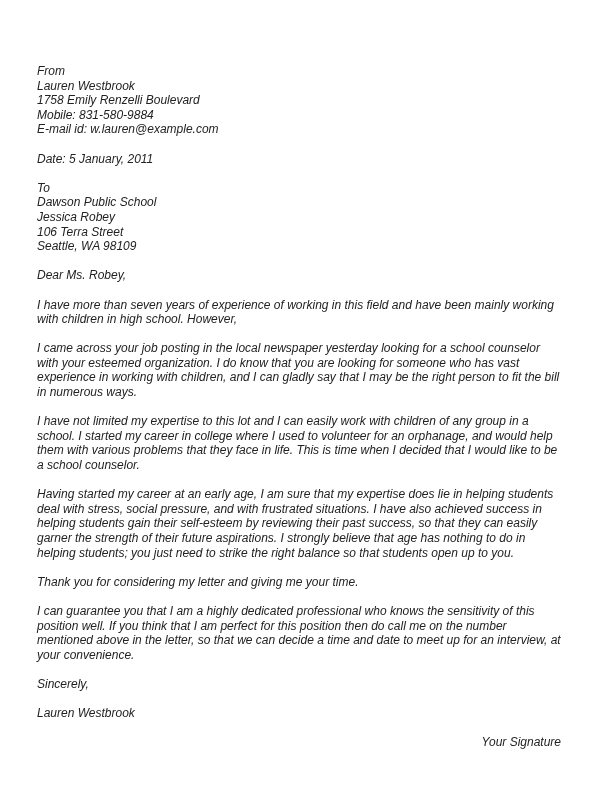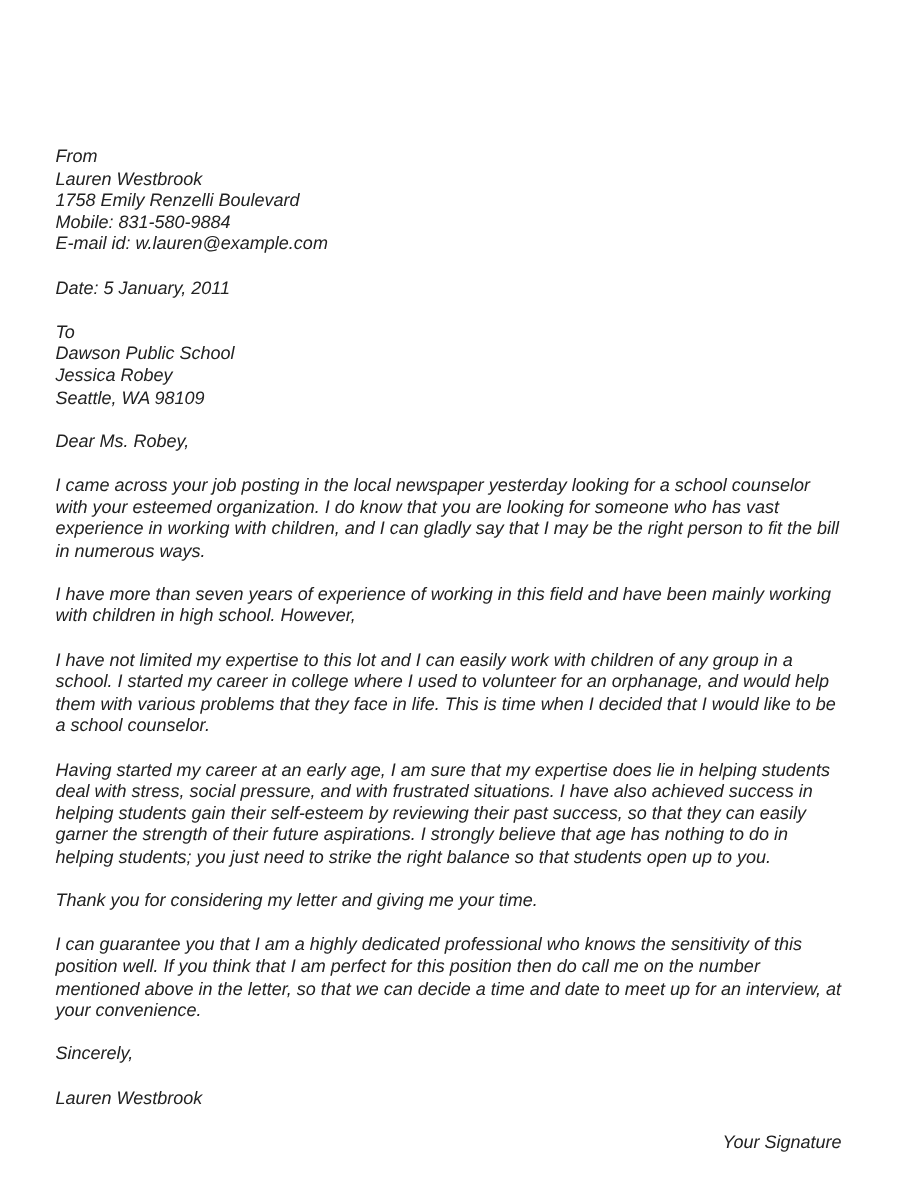--- a/index.html
+++ b/index.html
@@ -21,21 +21,20 @@
   .letter-content {
     position: absolute;
     left: 37px;
     top: 64px;
     width: 524px;
     font-family: "Liberation Sans", sans-serif;
     font-style: italic;
     font-size: 12px;
     line-height: 14.6px;
     color: #222222;
-    margin-top: 33px;
     -webkit-font-smoothing: antialiased;
   }
   .block {
     margin: 0 0 14.6px 0;
   }
   .block div, .block p {
     margin: 0;
     padding: 0;
   }
   p.para {
@@ -61,29 +60,30 @@
     </div>
 
     <div class="block">
       <div>Date: 5 January, 2011</div>
     </div>
 
     <div class="block">
       <div>To</div>
       <div>Dawson Public School</div>
       <div>Jessica Robey</div>
+      <div>106 Terra Street</div>
       <div>Seattle, WA 98109</div>
     </div>
 
     <div class="block">
       <div>Dear Ms. Robey,</div>
     </div>
 
+    <p class="para">I have more than seven years of experience of working in this field and have been mainly working with children in high school. However,</p>
     <p class="para">I came across your job posting in the local newspaper yesterday looking for a school counselor with your esteemed organization. I do know that you are looking for someone who has vast experience in working with children, and I can gladly say that I may be the right person to fit the bill in numerous ways.</p>
-    <p class="para">I have more than seven years of experience of working in this field and have been mainly working with children in high school. However,</p>
     <p class="para">I have not limited my expertise to this lot and I can easily work with children of any group in a school. I started my career in college where I used to volunteer for an orphanage, and would help them with various problems that they face in life. This is time when I decided that I would like to be a school counselor.</p>
     <p class="para">Having started my career at an early age, I am sure that my expertise does lie in helping students deal with stress, social pressure, and with frustrated situations. I have also achieved success in helping students gain their self-esteem by reviewing their past success, so that they can easily garner the strength of their future aspirations. I strongly believe that age has nothing to do in helping students; you just need to strike the right balance so that students open up to you.</p>
     <p class="para">Thank you for considering my letter and giving me your time.</p>
     <p class="para">I can guarantee you that I am a highly dedicated professional who knows the sensitivity of this position well. If you think that I am perfect for this position then do call me on the number mentioned above in the letter, so that we can decide a time and date to meet up for an interview, at your convenience.</p>
 
     <div class="block">
       <div>Sincerely,</div>
     </div>
 
     <div class="block">

